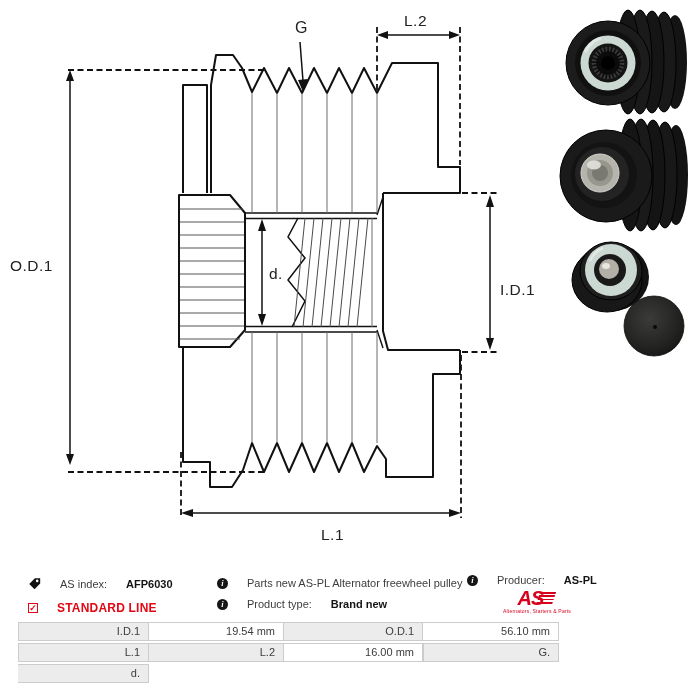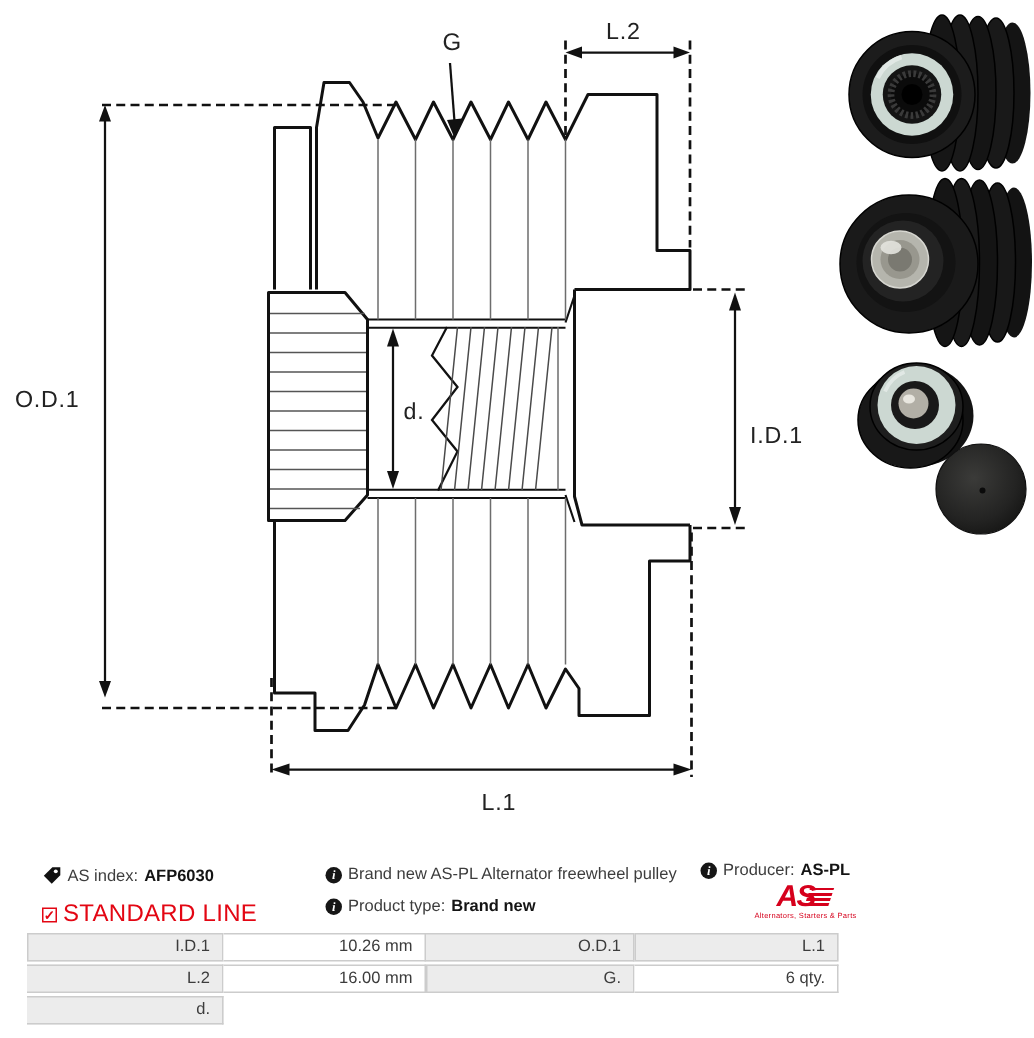--- a/index.html
+++ b/index.html
@@ -2,24 +2,24 @@
 <html><head>
 <meta charset="utf-8">
 <style>
   html,body { margin:0; padding:0; }
   body {
     width:689px; height:692px; position:relative; background:#fff;
     font-family:"Liberation Sans", sans-serif; overflow:hidden;
   }
   .stage { position:absolute; left:0; top:0; }
   
-  .row { position:absolute; display:flex; align-items:center; gap:4px;
+  .row { position:absolute; display:flex; align-items:center; gap:19px;
          font-size:11px; color:#3d3d3d; white-space:nowrap; }
   .row b { color:#141414; }
-  .red-bold { color:#e30613; font-weight:normal; font-size:16px; letter-spacing:0.2px; }
+  .red-bold { color:#e30613; font-weight:bold; font-size:12px; letter-spacing:0.2px; }
   .info-icon { width:11px; height:11px; border-radius:50%; background:#161616; color:#fff;
     display:inline-flex; align-items:center; justify-content:center; flex:0 0 11px;
     font-family:"Liberation Serif", serif; font-style:italic; font-weight:bold; font-size:8.5px; }
   .info-icon::after { content:"i"; }
   .check-icon { width:8px; height:8px; border:1.6px solid #e30613;
     display:inline-flex; align-items:center; justify-content:center; flex:0 0 auto; }
   .check-icon::after { content:"✓"; color:#e30613; font-size:9px; font-weight:bold; margin-top:-1px; }
   .tag-icon { flex:0 0 13px; display:inline-flex; }
   
   .logo-wrap { position:absolute; left:503px; top:589px; width:66px; text-align:center; }
@@ -197,21 +197,21 @@
       <path d="M15 1.5 H8.5 L1.5 8.5 L8 15 L15 8 Z" fill="#111"></path>
       <circle cx="11.3" cy="4.8" r="1.6" fill="#fff"></circle>
     </svg>
   </span>
   <span>AS index:</span>
   <b>AFP6030</b>
 </div>
 
 <div class="row" style="left:217px; top:577px;">
   <span class="info-icon"></span>
-  <span>Brand new AS-PL Alternator freewheel pulley</span>
+  <span>Parts new AS-PL Alternator freewheel pulley</span>
 </div>
 
 <div class="row" style="left:467px; top:574px;">
   <span class="info-icon"></span>
   <span>Producer:</span>
   <b>AS-PL</b>
 </div>
 
 <div class="row" style="left:28px; top:601px;">
   <span class="check-icon"></span>
@@ -227,23 +227,23 @@
 <div class="logo-wrap">
   <div class="logo-main">
     <span class="logo-as">AS</span>
     <span class="logo-stripes"></span>
   </div>
   <div class="logo-sub">Alternators, Starters &amp; Parts</div>
 </div>
 
 <div class="spec-table">
   <div class="spec-cell lab c1">I.D.1</div>
-  <div class="spec-cell val">10.26 mm</div>
+  <div class="spec-cell val">19.54 mm</div>
   <div class="spec-cell lab">O.D.1</div>
+  <div class="spec-cell val">56.10 mm</div>
 
   <div class="spec-cell lab c1">L.1</div>
   <div class="spec-cell lab">L.2</div>
   <div class="spec-cell val">16.00 mm</div>
 
   <div class="spec-cell lab c1">G.</div>
-  <div class="spec-cell val">6 qty.</div>
   <div class="spec-cell lab">d.</div>
 </div>
 
 </body></html>

